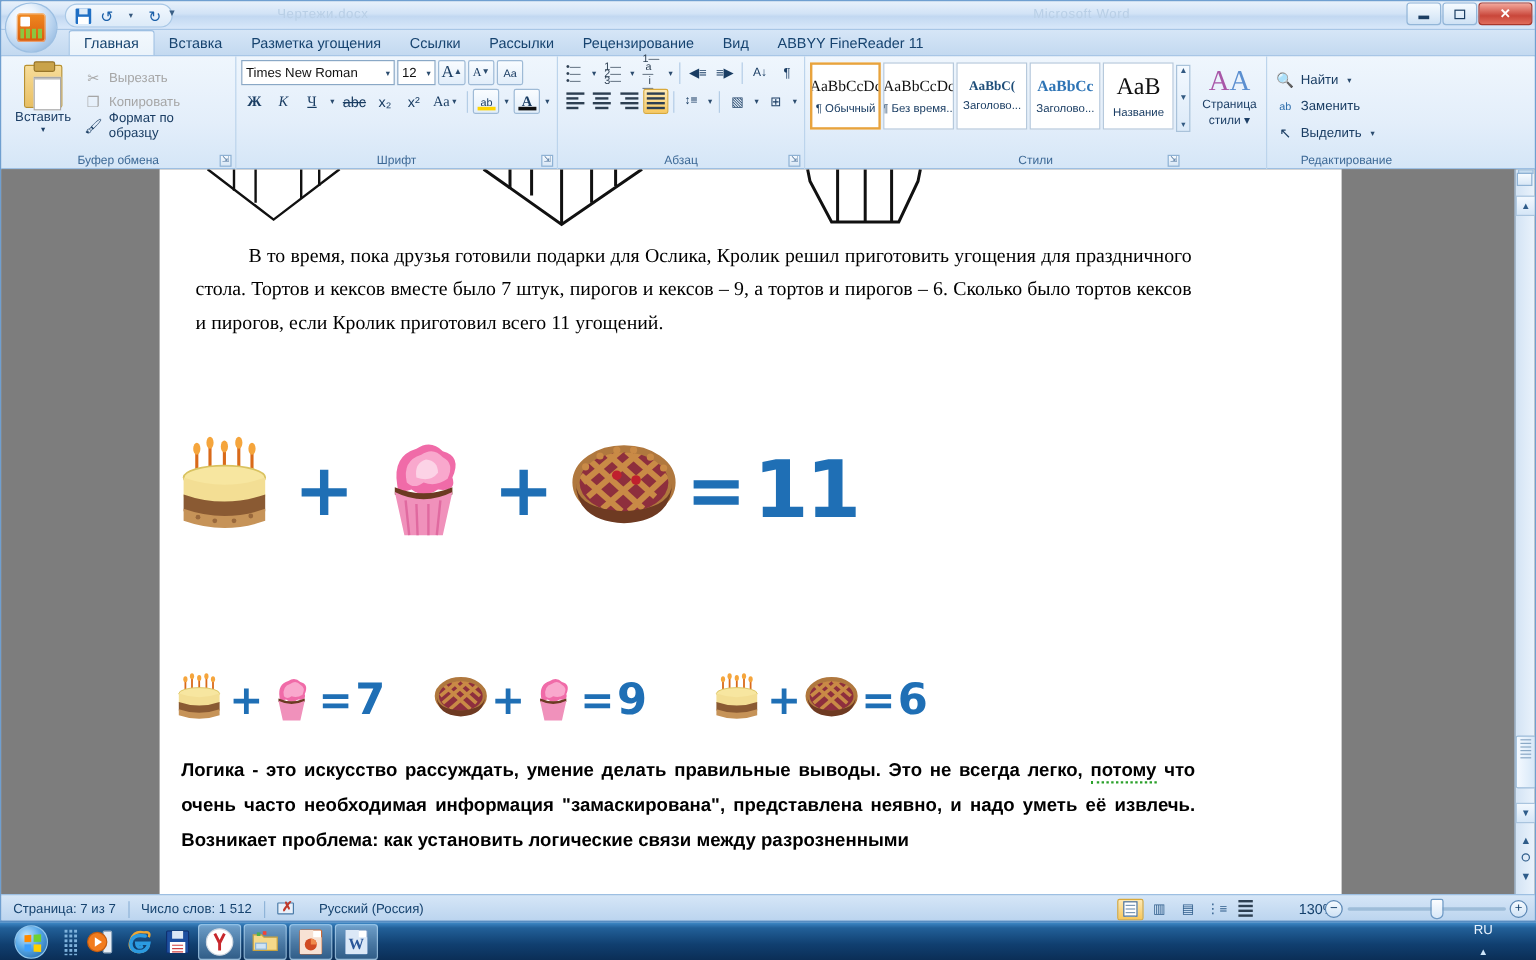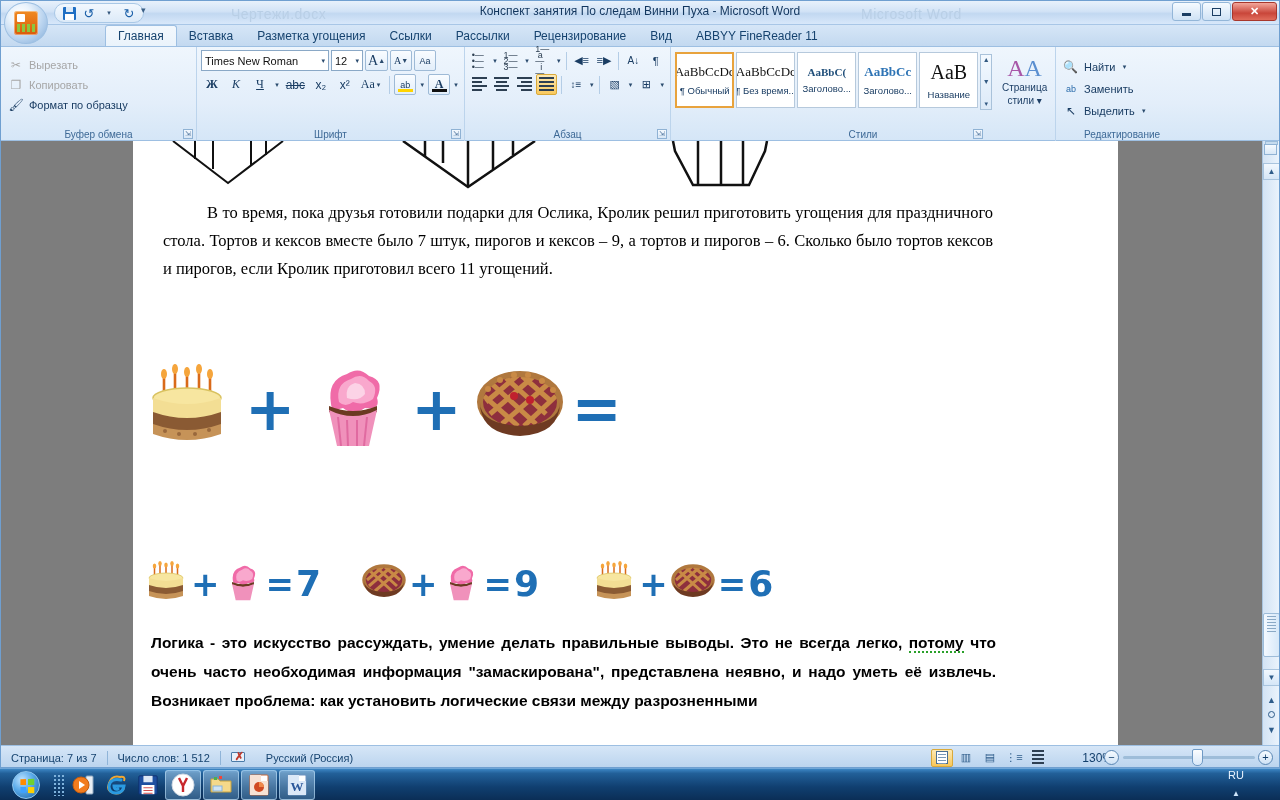--- a/index.html
+++ b/index.html
@@ -29,21 +29,21 @@
   }
   #title-text {
     position: absolute; left: 0; right: 0; top: 3px;
     text-align: center;
     font-size: 12px;
     color: #12365e;
     font-family: "Liberation Sans", sans-serif;
   }
   .ghost-title {
     position: absolute; top: 5px;
-    font-size: 14px; color: #b9cfe6;
+    font-size: 11px; color: #b9cfe6;
     letter-spacing: .5px;
     white-space: nowrap;
   }
   #ghost-left  { left: 230px; }
   #ghost-right { left: 860px; }
 
   
   #orb {
     position: absolute; left: 3px; top: 1px;
     width: 44px; height: 42px;
@@ -122,21 +122,21 @@
     font-weight: bold;
   }
   .mini-min { width: 9px; height: 3px; background: #1b3e63; margin-top:5px; }
   .mini-max { width: 9px; height: 8px; border: 1.5px solid #1b3e63; position: relative;}
 
   
   #tabs {
     position: relative;
     height: 22px;
     background: linear-gradient(#d6e6f7, #c3d9f0);
-    padding-left: 104px;
+    padding-left: 56px;
     display: flex; align-items: flex-end;
     border-bottom: 1px solid #9dbfe2;
   }
   .tab {
     height: 21px;
     padding: 0 12px;
     display: flex; align-items: center;
     font-size: 12px; color: #16436f;
     white-space: nowrap;
   }
@@ -500,21 +500,20 @@
   #showdesk { width: 8px; height: 30px; background: linear-gradient(rgba(255,255,255,.25),rgba(255,255,255,.06)); border-left:1px solid #5d9bd0;}
 </style>
 </head>
 <body>
 
 <div id="app">
 
   <div id="titlebar">
     <div class="ghost-title" id="ghost-left">Чертежи.docx</div>
     <div class="ghost-title" id="ghost-right">Microsoft Word</div>
-    <div id="title-text">Конспект занятия По следам Винни Пуха - Microsoft Word</div>
 
     <div id="orb">
       <div class="glyph"></div>
     </div>
 
     <div id="qat">
       <div class="qat-btn">
           <span class="qat-save"></span>
         </div>
       <div class="qat-btn">↺</div>
@@ -541,20 +540,25 @@
     <div class="tab">Ссылки</div>
     <div class="tab">Рассылки</div>
     <div class="tab">Рецензирование</div>
     <div class="tab">Вид</div>
     <div class="tab">ABBYY FineReader 11</div>
   </div>
 
   <div id="ribbon">
 
     <div class="group" id="g-clipboard">
+      <div id="paste">
+        <div class="paste-icon"></div>
+        <div class="paste-label">Вставить</div>
+        <div class="paste-caret">▾</div>
+      </div>
       <div id="clip-cmds">
         <div class="clip-cmd disabled">
           <span class="ci">✂</span>
           <span>Вырезать</span>
         </div>
         <div class="clip-cmd disabled">
           <span class="ci">❐</span>
           <span>Копировать</span>
         </div>
         <div class="clip-cmd enabled">
@@ -850,20 +854,21 @@
               <circle cx="14" cy="27" r="3"></circle>
                 <circle cx="26" cy="18" r="3"></circle>
                 <circle cx="40" cy="13" r="3"></circle>
               <circle cx="54" cy="13" r="3"></circle>
                 <circle cx="68" cy="19" r="3"></circle>
                 <circle cx="79" cy="28" r="3"></circle>
             </g>
           </svg>
         </span>
         <span class="op big" style="padding:0 2px">=</span>
+        <span class="num big">11</span>
       </div>
 
       <div id="eq-row">
 
         <div class="eq-group">
           <span class="food">
             <svg width="46" height="46" viewBox="0 0 92 92">
               <g stroke="#d96a1a" stroke-width="3" stroke-linecap="round">
                 <line x1="23" y1="14" x2="23" y2="30"></line>
                   <line x1="34" y1="9" x2="34" y2="28"></line>

